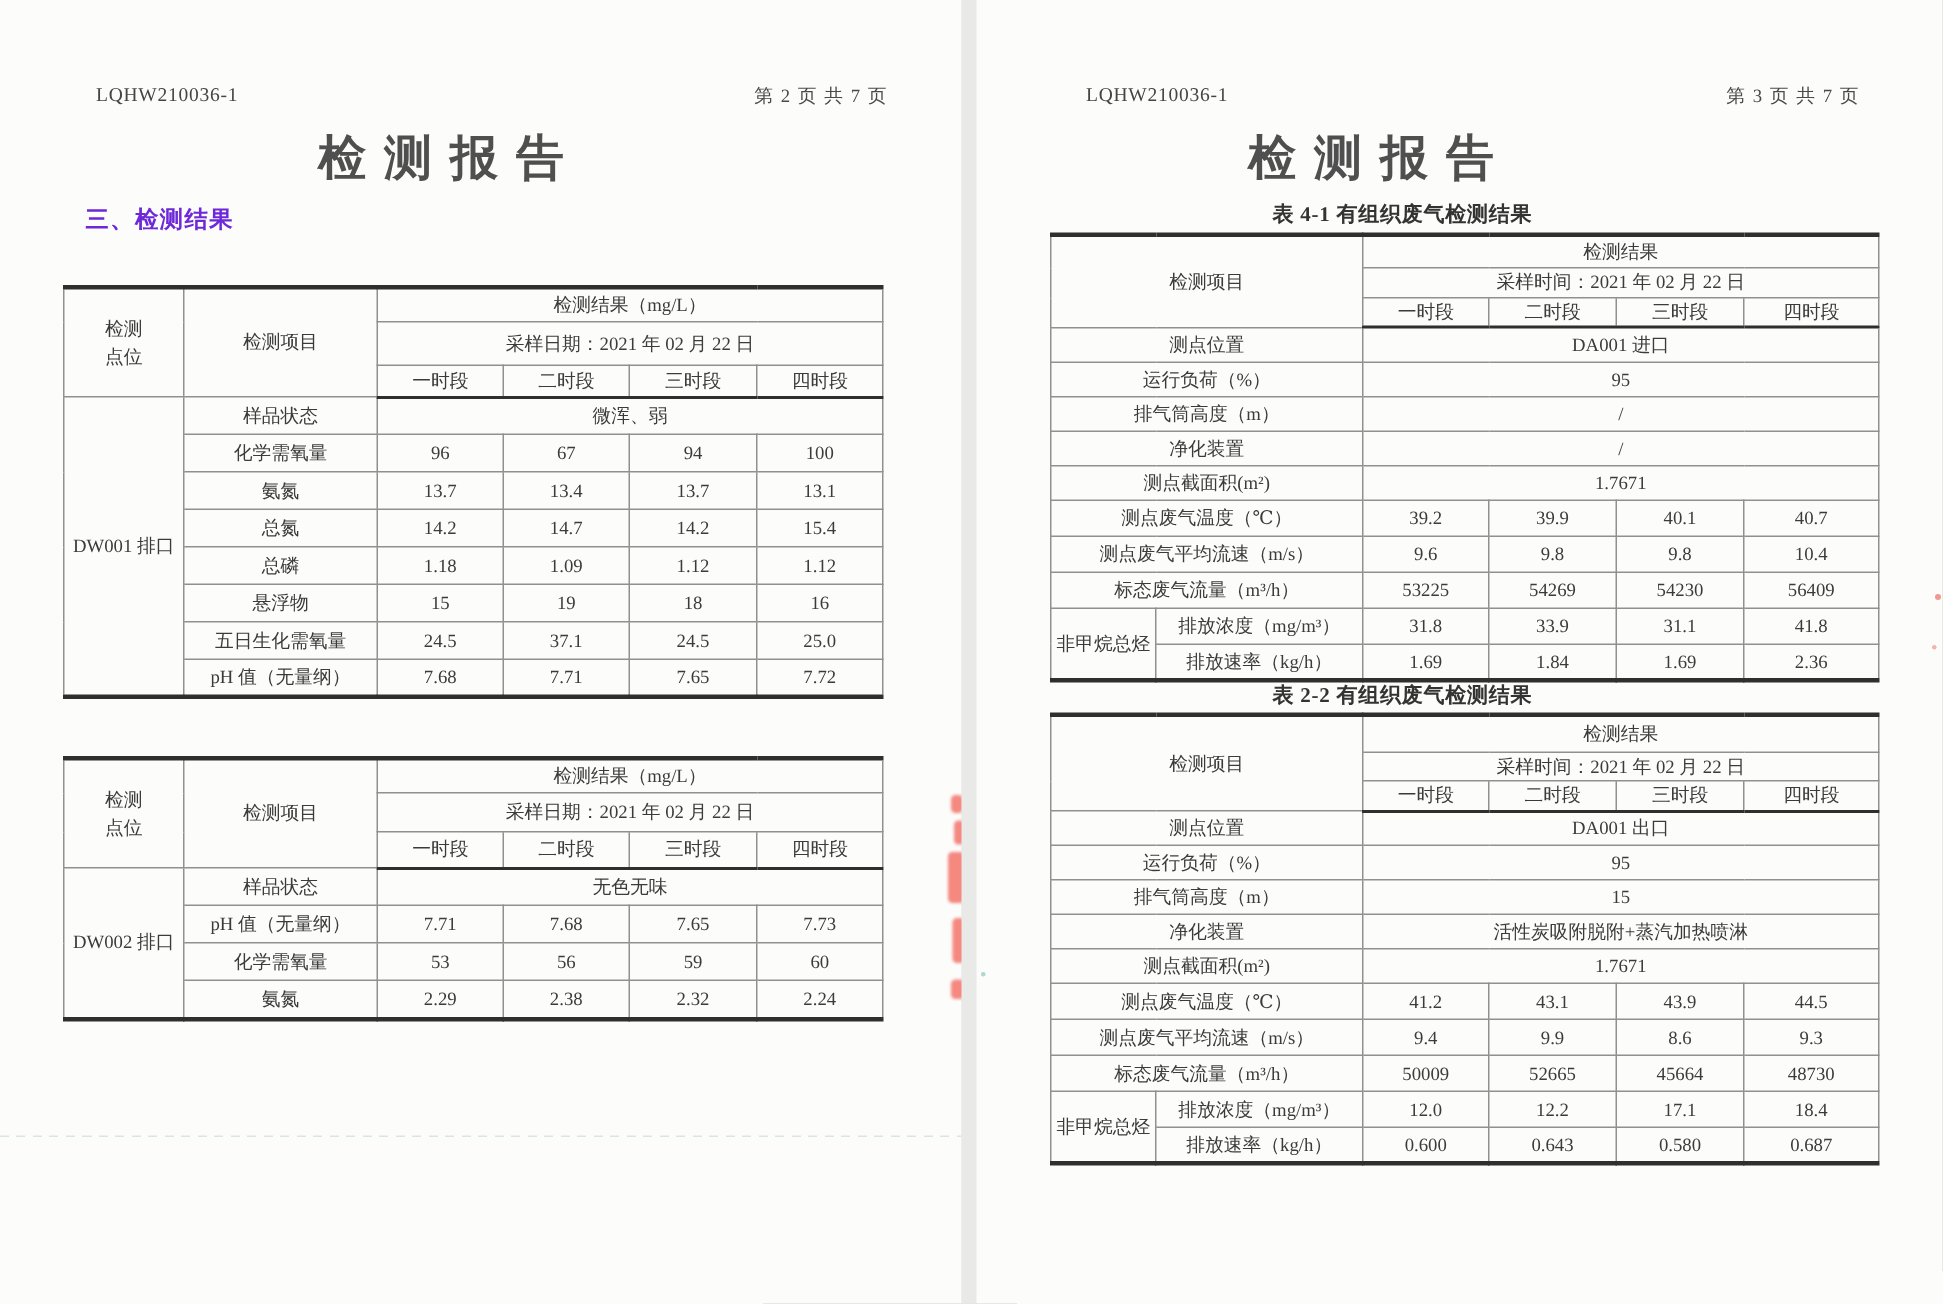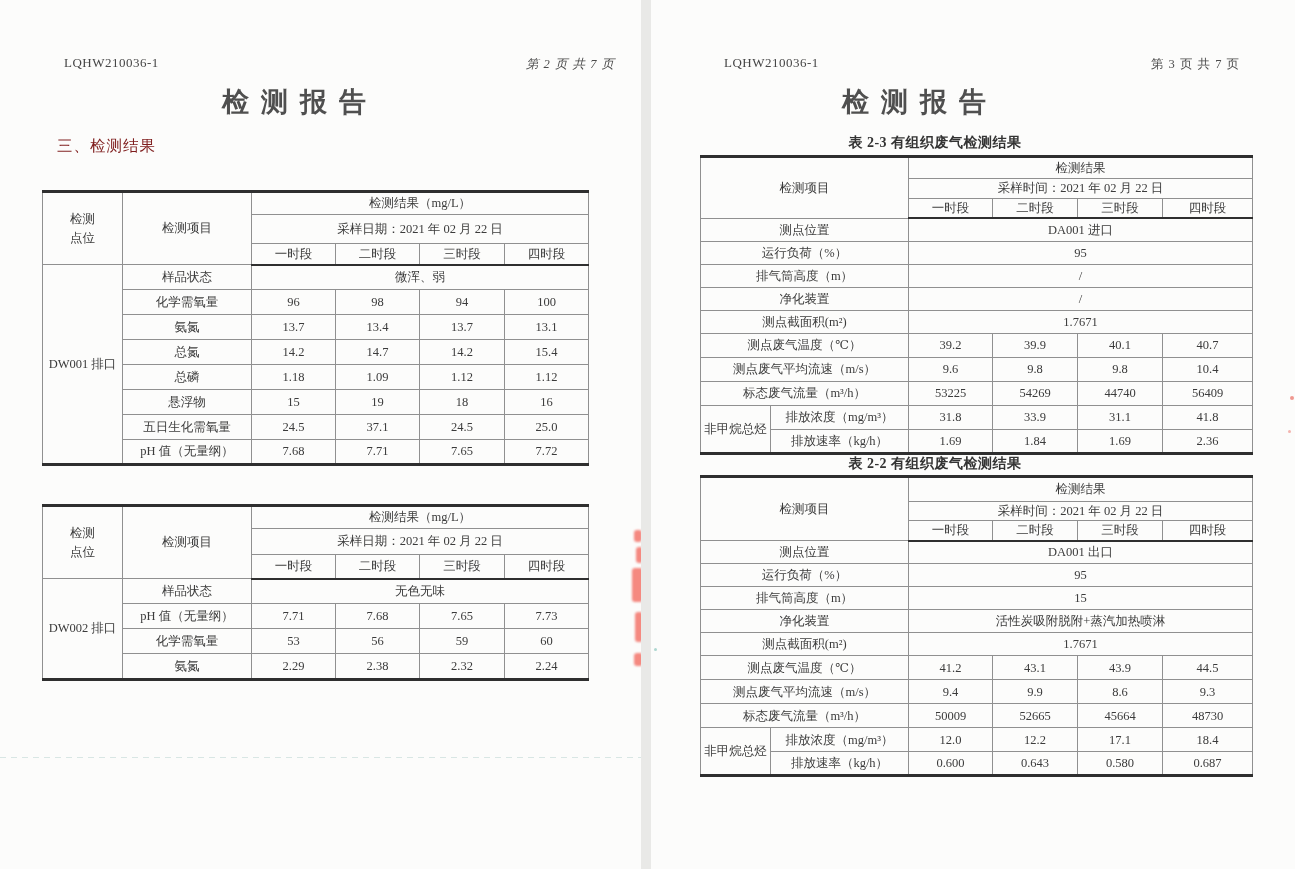--- a/index.html
+++ b/index.html
@@ -10,22 +10,22 @@
     font-family:"Liberation Serif","DejaVu Serif",serif;
     color:#3a3a3a;
   }
   .page{position:absolute;top:0;height:869px;background:#fcfcfb;}
   .page-left{left:0;width:641px;}
   .page-right{left:651px;width:644px;}
   .gap-band{position:absolute;top:0;left:641px;width:10px;height:869px;background:#e9e9e7;}
 
   .ref-no{position:absolute;font-size:13px;letter-spacing:.5px;color:#454545;}
   .page-ind{position:absolute;font-size:12.5px;letter-spacing:1px;color:#4a4a4a;text-align:right;width:172px;}
-  .big-title{position:absolute;font-size:27px;font-weight:600;letter-spacing:12px;color:#4f4f4f;text-align:center;white-space:nowrap;}
-  .section-head{position:absolute;font-size:15.5px;font-weight:normal;color:#7f1d1d;letter-spacing:1px;}
+  .big-title{position:absolute;font-size:32px;font-weight:600;letter-spacing:12px;color:#4f4f4f;text-align:center;white-space:nowrap;}
+  .section-head{position:absolute;font-size:15.5px;font-weight:bold;color:#6d28d9;letter-spacing:1px;}
   .tbl-title{position:absolute;font-size:14px;font-weight:bold;color:#333;text-align:center;letter-spacing:.5px;}
 
   table.rpt{
     position:absolute;border-collapse:collapse;table-layout:fixed;
     border-top:3px solid #2f2f2f;border-bottom:3px solid #2f2f2f;
   }
   table.rpt td{
     border:1px solid #909090;
     text-align:center;vertical-align:middle;
     font-size:12.5px;color:#3b3b3b;
@@ -65,21 +65,21 @@
   .artifact-line{position:absolute;left:0;top:757px;width:641px;height:1px;
     background:repeating-linear-gradient(90deg,rgba(150,190,185,.35) 0 6px,rgba(150,190,185,0) 6px 11px);}
 </style>
 </head>
 <body>
 
 <div class="canvas">
 
   <div class="page page-left">
     <div class="ref-no" style="left:64px;top:55px;">LQHW210036-1</div>
-    <div class="page-ind" style="left:443px;top:56px;font-style:italic;">第 2 页 共 7 页</div>
+    <div class="page-ind" style="left:420px;top:56px;">第 2 页 共 7 页</div>
     <div class="big-title" style="left:42px;top:84px;width:516px;">检测报告</div>
     <div class="section-head" style="left:57px;top:136px;">三、检测结果</div>
 
     <table class="rpt" id="t11">
       <colgroup>
           <col style="width:80px">
           <col style="width:129px">
           <col style="width:84px">
           <col style="width:84px">
           <col style="width:85px">
@@ -102,21 +102,21 @@
             <td>四时段</td>
           </tr>
           <tr>
             <td rowspan="8">DW001 排口</td>
             <td>样品状态</td>
             <td colspan="4">微浑、弱</td>
           </tr>
           <tr>
             <td>化学需氧量</td>
             <td>96</td>
-            <td>98</td>
+            <td>67</td>
             <td>94</td>
             <td>100</td>
           </tr>
           <tr>
             <td>氨氮</td>
             <td>13.7</td>
             <td>13.4</td>
             <td>13.7</td>
             <td>13.1</td>
           </tr>
@@ -221,21 +221,21 @@
     <div class="seal-frag" style="left:634px;top:653px;width:9px;height:13px;"></div>
   </div>
 
   <div class="gap-band"></div>
 
   <div class="page page-right">
     <div class="ref-no" style="left:73px;top:55px;">LQHW210036-1</div>
     <div class="page-ind" style="left:417px;top:56px;">第 3 页 共 7 页</div>
     <div class="big-title" style="left:49px;top:84px;width:440px;">检测报告</div>
 
-    <div class="tbl-title" style="left:49px;top:134px;width:470px;">表 2-3 有组织废气检测结果</div>
+    <div class="tbl-title" style="left:49px;top:134px;width:470px;">表 4-1 有组织废气检测结果</div>
     <table class="rpt" id="t21">
       <colgroup>
           <col style="width:70px">
           <col style="width:138px">
           <col style="width:84px">
           <col style="width:85px">
           <col style="width:85px">
           <col style="width:90px">
         </colgroup>
       <tbody>
@@ -283,21 +283,21 @@
             <td colspan="2">测点废气平均流速（m/s）</td>
             <td>9.6</td>
             <td>9.8</td>
             <td>9.8</td>
             <td>10.4</td>
           </tr>
           <tr>
             <td colspan="2">标态废气流量（m³/h）</td>
             <td>53225</td>
             <td>54269</td>
-            <td>44740</td>
+            <td>54230</td>
             <td>56409</td>
           </tr>
           <tr>
             <td rowspan="2">非甲烷总烃</td>
             <td>排放浓度（mg/m³）</td>
             <td>31.8</td>
             <td>33.9</td>
             <td>31.1</td>
             <td>41.8</td>
           </tr>

